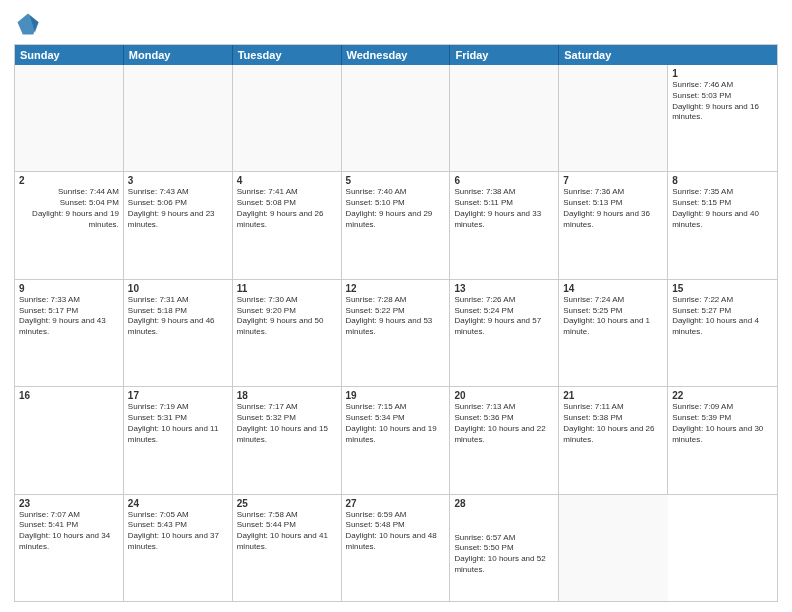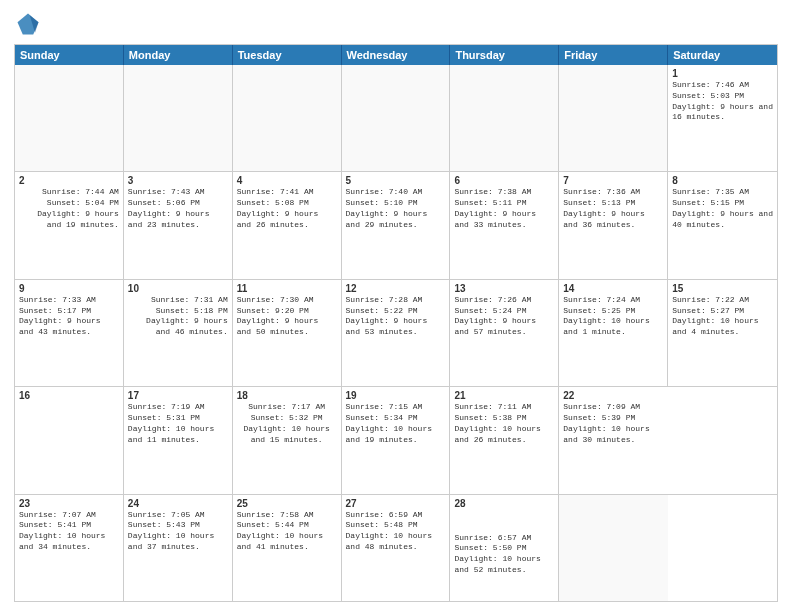--- a/index.html
+++ b/index.html
@@ -108,21 +108,20 @@
     .day-num {
       font-size: 10px;
       font-weight: bold;
       display: block;
       margin-bottom: 1px;
     }
     .day-info {
       font-size: 8px;
       color: #333;
       line-height: 1.35;
-      font-family: Liberation Mono, monospace;
     }
   </style>
 </head>
 <body>
 
 <div class="page">
   <div class="header">
     <div class="logo">
       <svg class="logo-icon" viewBox="0 0 32 32" xmlns="http://www.w3.org/2000/svg">
         <polygon points="16,4 28,14 22,28 10,28 4,14" fill="#2a7ab5" opacity="0.85"></polygon>
@@ -138,21 +137,20 @@
       <div class="subtitle"></div>
     </div>
   </div>
 
   <div class="calendar">
     <div class="cal-header">
     <div class="cal-header-cell">Sunday</div>
         <div class="cal-header-cell">Monday</div>
         <div class="cal-header-cell">Tuesday</div>
         <div class="cal-header-cell">Wednesday</div>
-        <div class="cal-header-cell">Thursday</div>
         <div class="cal-header-cell">Friday</div>
         <div class="cal-header-cell">Saturday</div>
       </div>
     <div class="cal-body">
     <div class="cal-row">
           <div class="cal-cell empty"></div>
           <div class="cal-cell empty"></div>
           <div class="cal-cell empty"></div>
           <div class="cal-cell empty"></div>
           <div class="cal-cell empty"></div>
@@ -210,21 +208,21 @@
         </div>
         <div class="cal-row">
           <div class="cal-cell">
             <span class="day-num">9</span>
             <div class="day-info" style="white-space: pre-line;">Sunrise: 7:33 AM
 Sunset: 5:17 PM
 Daylight: 9 hours and 43 minutes.</div>
           </div>
           <div class="cal-cell">
             <span class="day-num">10</span>
-            <div class="day-info" style="white-space: pre-line; text-align: right;">Sunrise: 7:31 AM
+            <div class="day-info" style="white-space: pre-line;">Sunrise: 7:31 AM
 Sunset: 5:18 PM
 Daylight: 9 hours and 46 minutes.</div>
           </div>
           <div class="cal-cell">
             <span class="day-num">11</span>
             <div class="day-info" style="white-space: pre-line;">Sunrise: 7:30 AM
 Sunset: 9:20 PM
 Daylight: 9 hours and 50 minutes.</div>
           </div>
           <div class="cal-cell">
@@ -257,29 +255,35 @@
             <span class="day-num">16</span>
           </div>
           <div class="cal-cell">
             <span class="day-num">17</span>
             <div class="day-info" style="white-space: pre-line;">Sunrise: 7:19 AM
 Sunset: 5:31 PM
 Daylight: 10 hours and 11 minutes.</div>
           </div>
           <div class="cal-cell">
             <span class="day-num">18</span>
-            <div class="day-info" style="white-space: pre-line; text-align: center;">Sunrise: 7:17 AM
+            <div class="day-info" style="white-space: pre-line;">Sunrise: 7:17 AM
 Sunset: 5:32 PM
 Daylight: 10 hours and 15 minutes.</div>
           </div>
           <div class="cal-cell">
             <span class="day-num">19</span>
             <div class="day-info" style="white-space: pre-line;">Sunrise: 7:15 AM
 Sunset: 5:34 PM
 Daylight: 10 hours and 19 minutes.</div>
+          </div>
+          <div class="cal-cell">
+            <span class="day-num">20</span>
+            <div class="day-info" style="white-space: pre-line;">Sunrise: 7:13 AM
+Sunset: 5:36 PM
+Daylight: 10 hours and 22 minutes.</div>
           </div>
           <div class="cal-cell">
             <span class="day-num">21</span>
             <div class="day-info" style="white-space: pre-line;">Sunrise: 7:11 AM
 Sunset: 5:38 PM
 Daylight: 10 hours and 26 minutes.</div>
           </div>
           <div class="cal-cell">
             <span class="day-num">22</span>
             <div class="day-info" style="white-space: pre-line;">Sunrise: 7:09 AM

